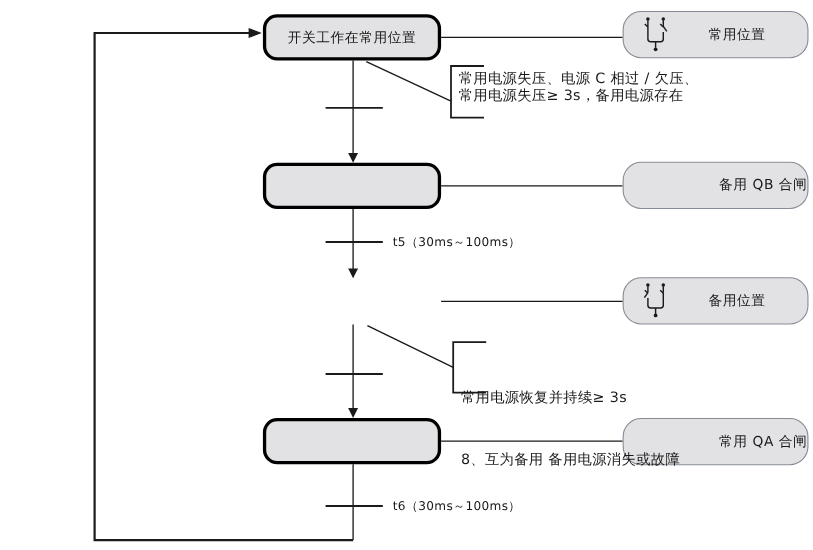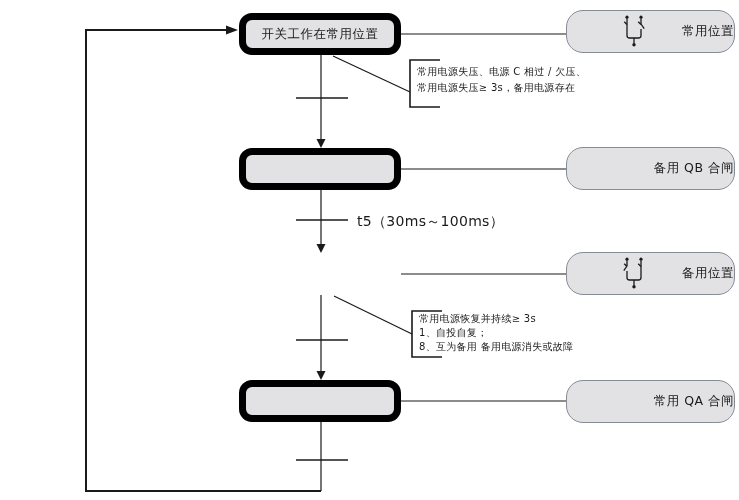--- a/index.html
+++ b/index.html
@@ -3,38 +3,38 @@
 <meta charset="utf-8">
 <style>
   html,body{margin:0;padding:0;background:#ffffff;}
   .canvas{
     position:relative;width:739px;height:500px;background:#ffffff;
     font-family:"DejaVu Sans",sans-serif;color:#1a1a1a;overflow:hidden;
   }
   svg.wires{position:absolute;left:0;top:0;width:739px;height:500px;}
   .state{
     position:absolute;left:239px;width:162px;height:42px;
-    background:#e2e2e4;border:7px solid #000000;border-radius:13px;
+    background:#e2e2e4;border:3px solid #000000;border-radius:13px;
     display:flex;align-items:center;justify-content:center;
     font-size:12.5px;letter-spacing:.5px;box-sizing:border-box;
   }
   .rbox{
     position:absolute;left:566px;width:169px;height:43px;
     background:#e2e2e4;border:1px solid #868c95;border-radius:17px;
     display:flex;align-items:center;
-    font-size:12.5px;letter-spacing:.5px;box-sizing:border-box;justify-content:flex-end;
+    font-size:12.5px;letter-spacing:.5px;box-sizing:border-box;
   }
   .rbox.center{justify-content:flex-end;}
   .rbox .icon{margin-left:13px;flex:0 0 auto;}
   .rbox .lbl-after-icon{margin-left:32px;}
-  .note{position:absolute;font-size:10px;letter-spacing:.3px;}
+  .note{position:absolute;font-size:13px;letter-spacing:.3px;}
   .note div{white-space:nowrap;}
   .note.n1 div{line-height:16px;}
-  .note.n2 div{line-height:14px;}
-  .timer{position:absolute;font-size:14px;letter-spacing:.3px;white-space:nowrap;}
+  .note.n2 div{line-height:14px;margin-top:43px;}
+  .timer{position:absolute;font-size:11px;letter-spacing:.3px;white-space:nowrap;}
 </style>
 </head>
 <body>
 
 <div class="canvas">
 
   <svg class="wires" viewBox="0 0 739 500" fill="none" stroke="#1a1a1a" stroke-width="1.2">
 
     <line x1="321" y1="55" x2="321" y2="139.5"></line>
     <polygon points="316.5,139 325.5,139 321,148" fill="#1a1a1a" stroke="none"></polygon>
@@ -115,19 +115,19 @@
     </svg>
     <span class="lbl-after-icon">备用位置</span>
   </div>
 
   <div class="note n1" style="left:417px;top:64px">
     <div>常用电源失压、电源 C 相过 / 欠压、</div>
     <div>常用电源失压≥ 3s，备用电源存在</div>
   </div>
   <div class="note n2" style="left:419px;top:312px">
     <div>常用电源恢复并持续≥ 3s</div>
-    <div>1、自投自复；</div>
     <div>8、互为备用  备用电源消失或故障</div>
   </div>
 
   <div class="timer" style="left:357px;top:213px">t5（30ms～100ms）</div>
+  <div class="timer" style="left:357px;top:453px">t6（30ms～100ms）</div>
 
 </div>
 
 </body></html>

